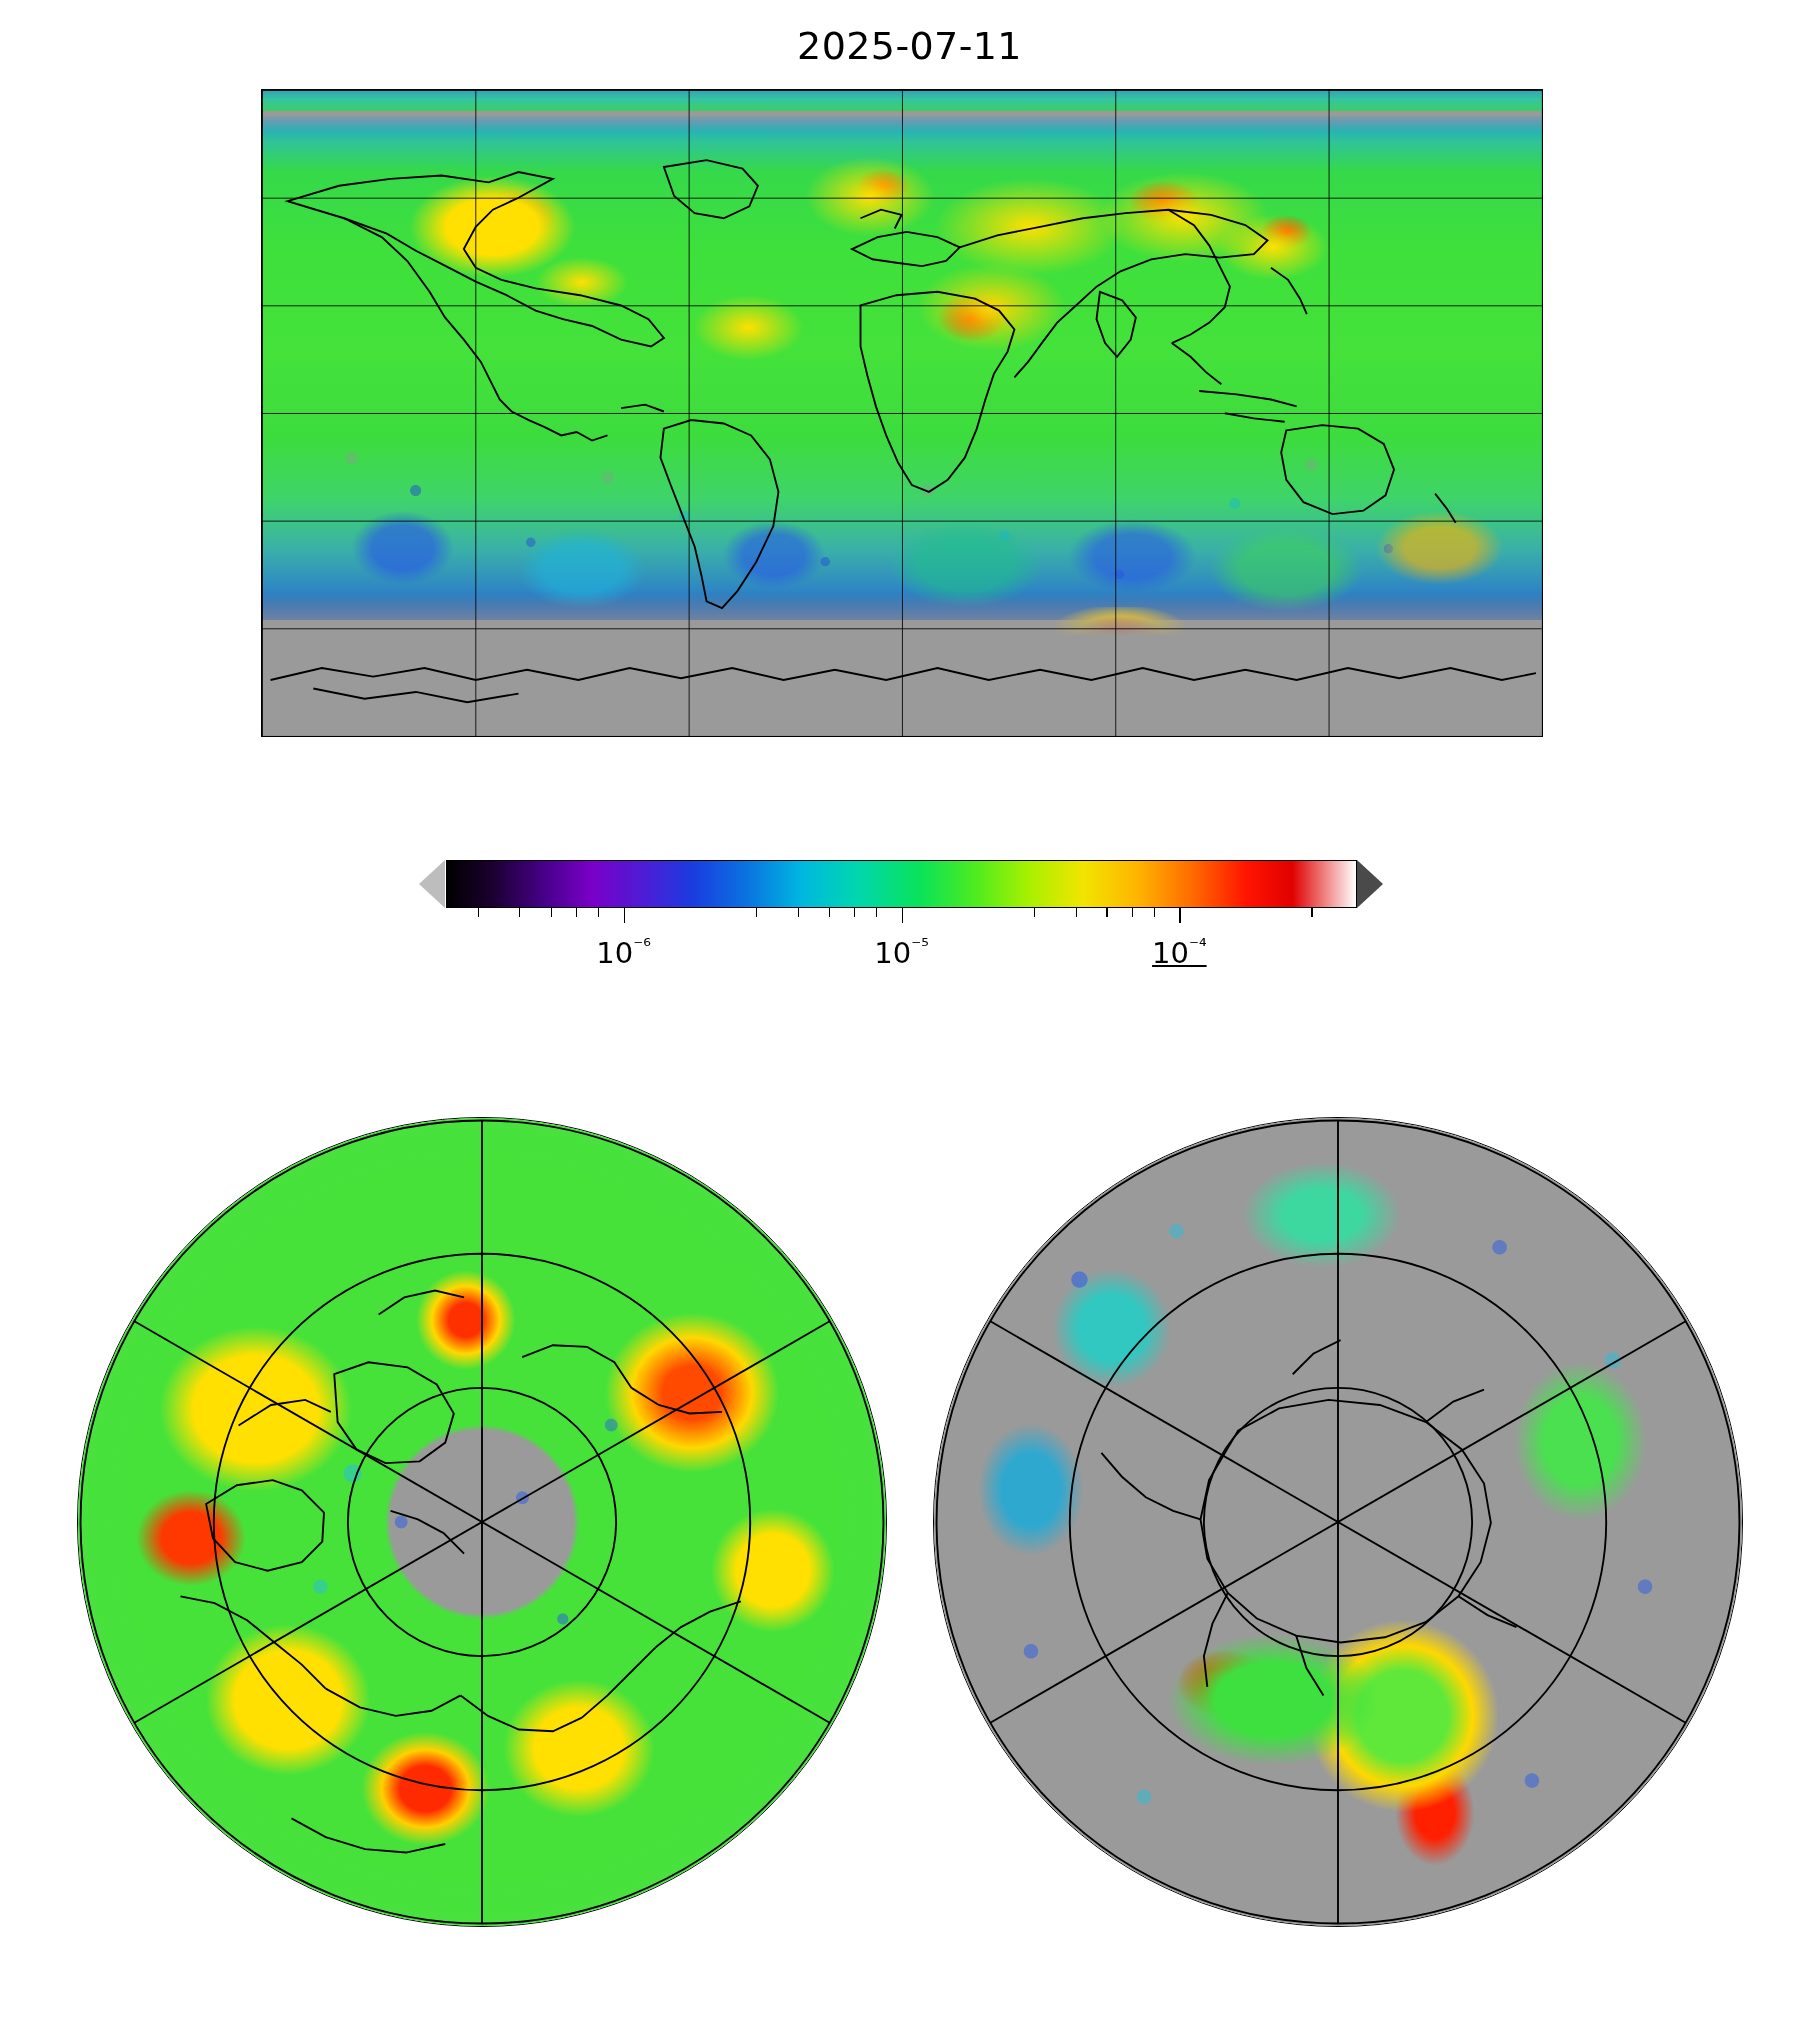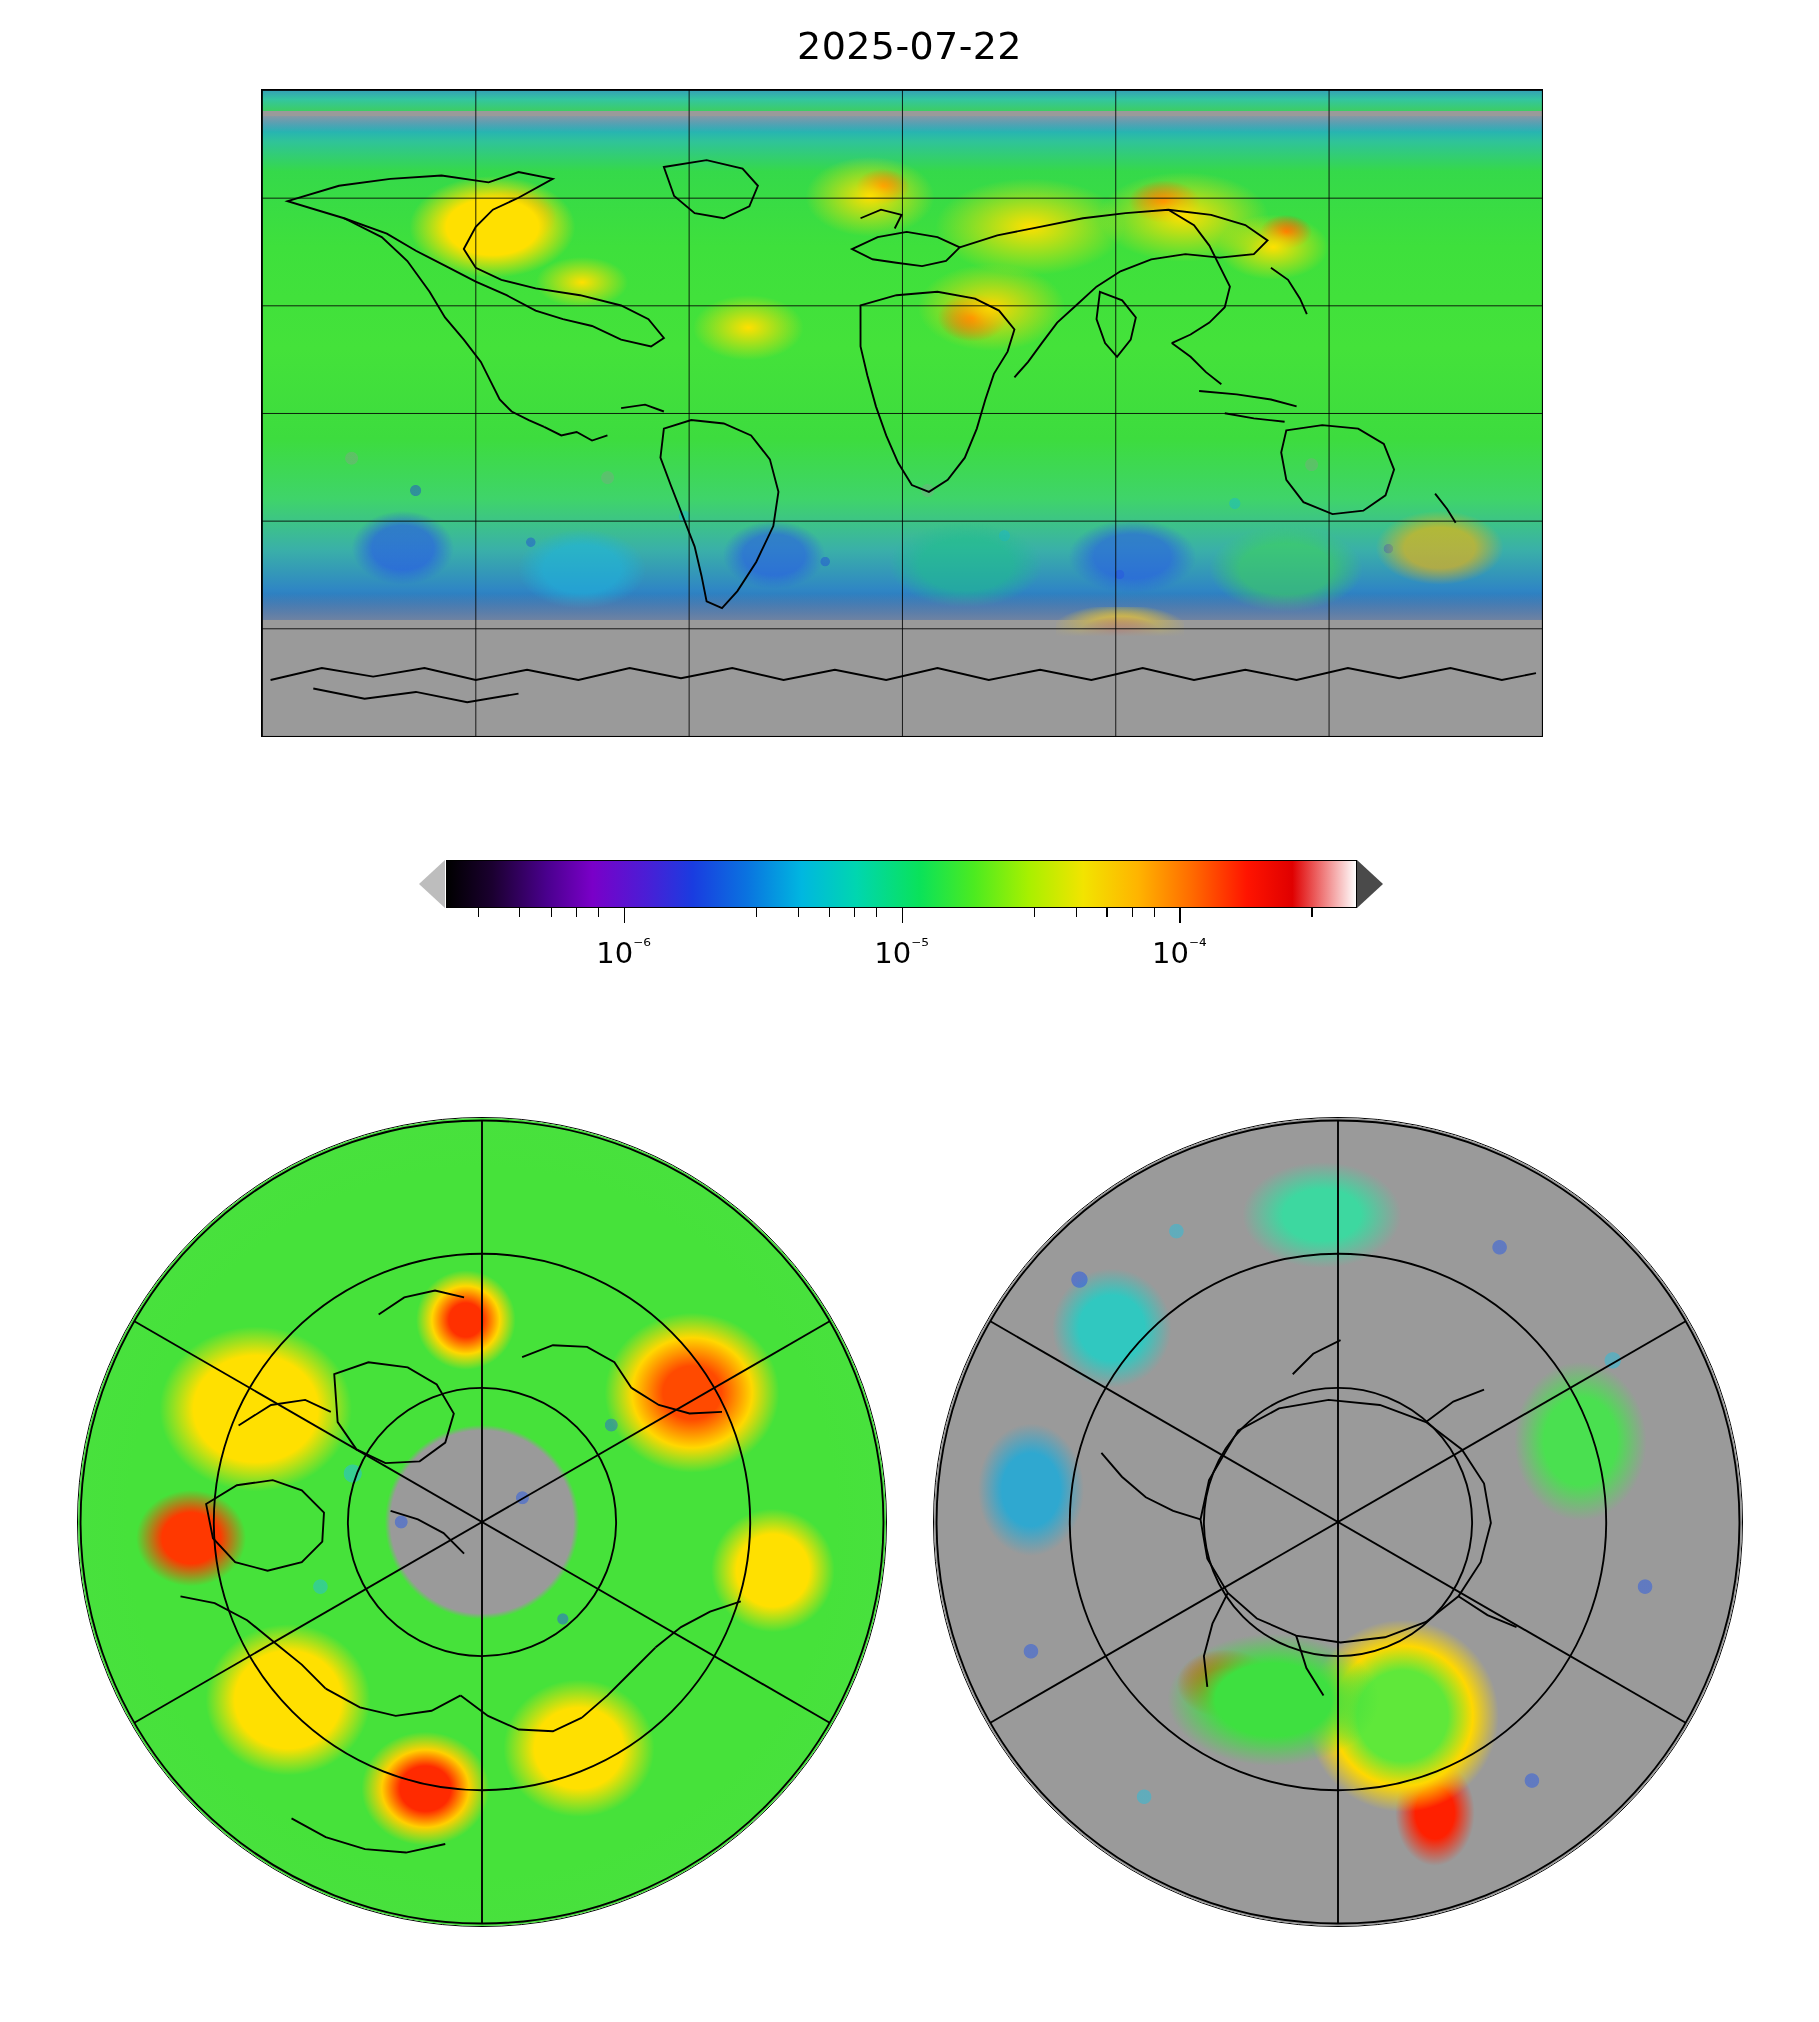--- a/index.html
+++ b/index.html
@@ -249,21 +249,21 @@
       radial-gradient(circle at 88% 58%, rgba(40,90,230,.5) 0 6.8px, rgba(0,0,0,0) 7.7px),
       radial-gradient(circle at 74% 82%, rgba(40,90,230,.5) 0 6.8px, rgba(0,0,0,0) 7.7px),
       radial-gradient(circle at 26% 84%, rgba(40,190,220,.5) 0 6.8px, rgba(0,0,0,0) 7.7px),
       radial-gradient(circle at 12% 66%, rgba(40,90,230,.5) 0 6.8px, rgba(0,0,0,0) 7.7px);
   }
   .polar-overlay { position:absolute; inset:0; }
 </style>
 </head>
 <body>
 
-<div class="title">2025-07-22</div>
+<div class="title">2025-07-11</div>
 
 <div class="global-panel" id="global-map">
   <div class="global-inner">
     <div class="databand"></div>
     <div class="speckle"></div>
     <div class="southern-scatter"></div>
     <div class="antarctic-hot"></div>
     <div class="peninsula-hot"></div>
     <div class="cap-bottom"></div>
     <div class="cap-top"></div>
@@ -333,21 +333,21 @@
       <div class="tick-minor" style="left: 75.3%;"></div>
       <div class="tick-minor" style="left: 77.7%;"></div>
       <div class="tick-minor" style="left: 95%;"></div>
       <div class="tick-major" style="left: 19.5%;"></div>
       <div class="tick-major" style="left: 50%;"></div>
       <div class="tick-major" style="left: 80.5%;"></div>
     </div>
   <div class="cbar-labels" id="cbar-labels">
       <div class="cbar-label" style="left: 19.5%;">10<sup>⁻⁶</sup></div>
       <div class="cbar-label" style="left: 50%;">10<sup>⁻⁵</sup></div>
-      <div class="cbar-label" style="left: 80.5%;">10<sup>⁻⁴</sup></div>
+      <div class="cbar-label" style="left: 80.5%; text-decoration: underline;">10<sup>⁻⁴</sup></div>
     </div>
 
 
 </div>
 
 <div class="polar" id="polar-north">
   <div class="north-field"></div>
   <div class="north-noise"></div>
   <svg class="polar-overlay" viewBox="0 0 946 946">
     <g fill="none" stroke="#000" stroke-width="2.2">

